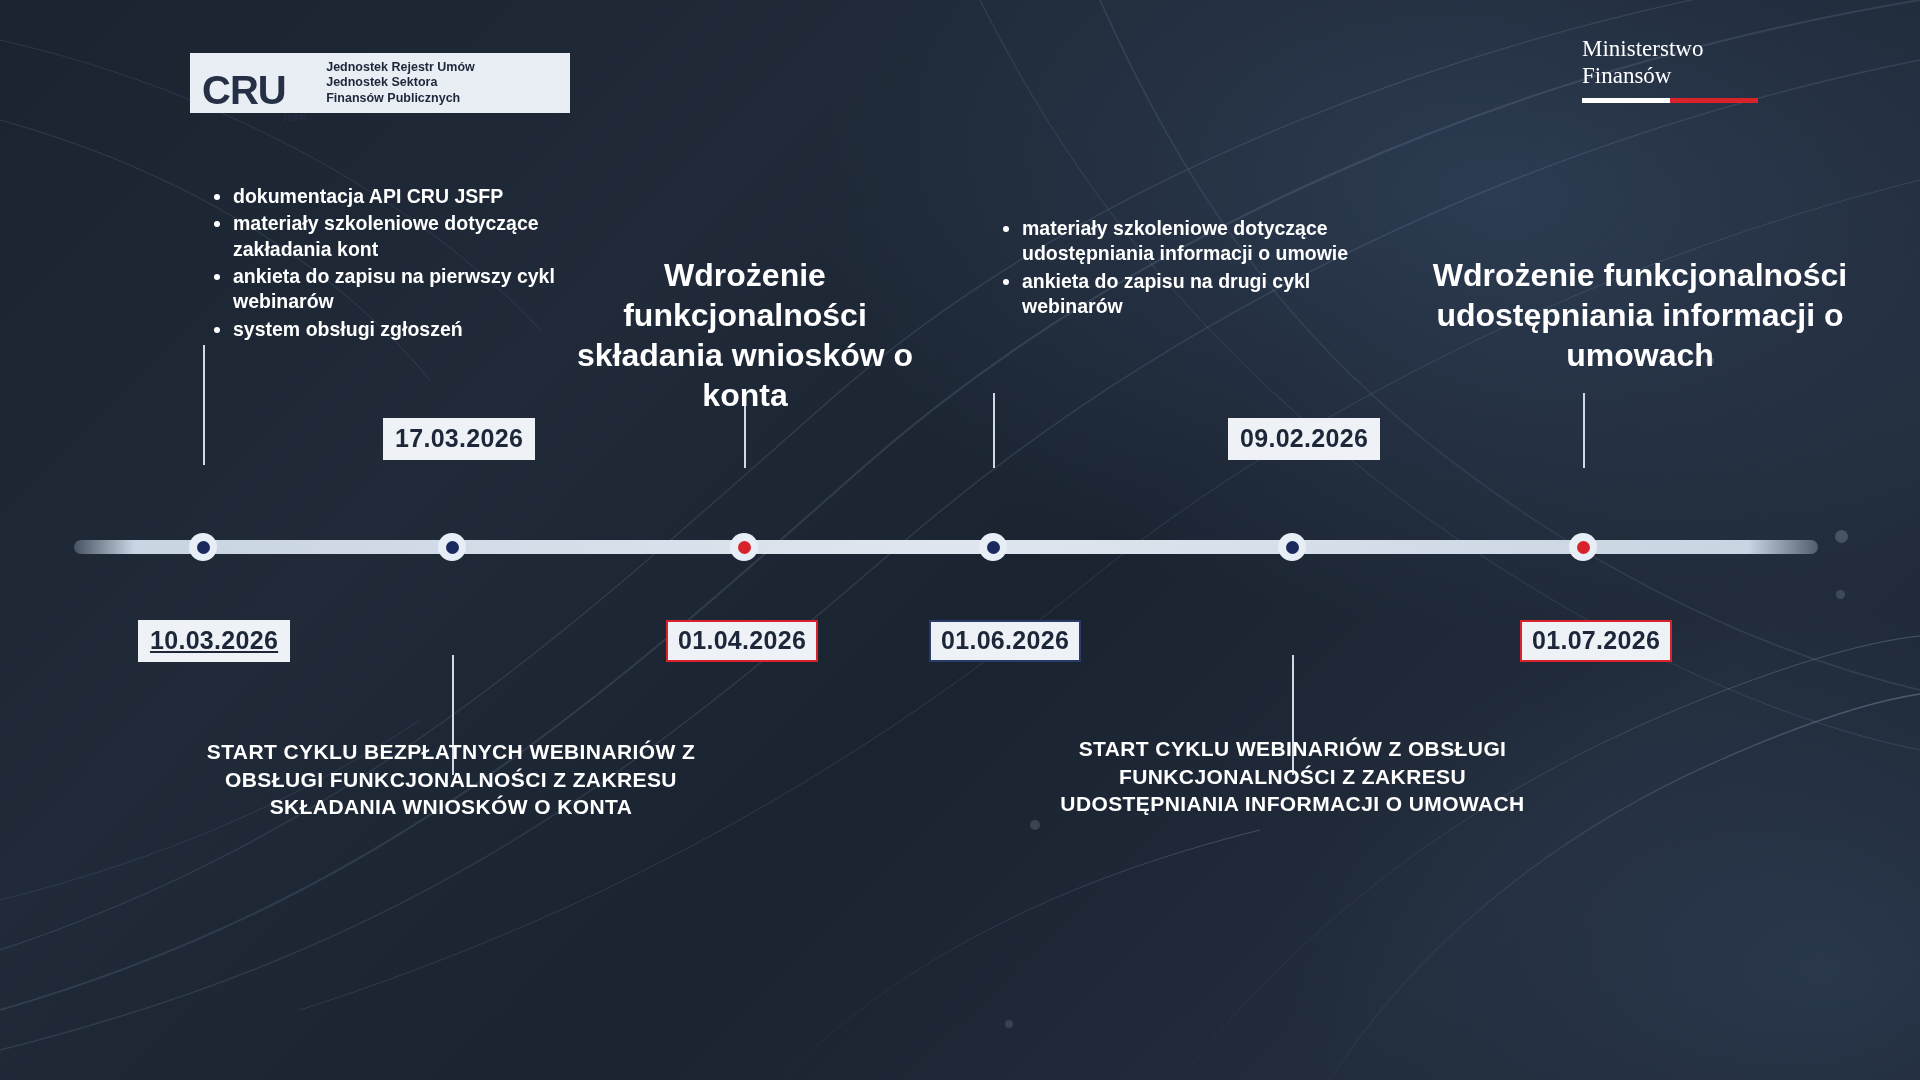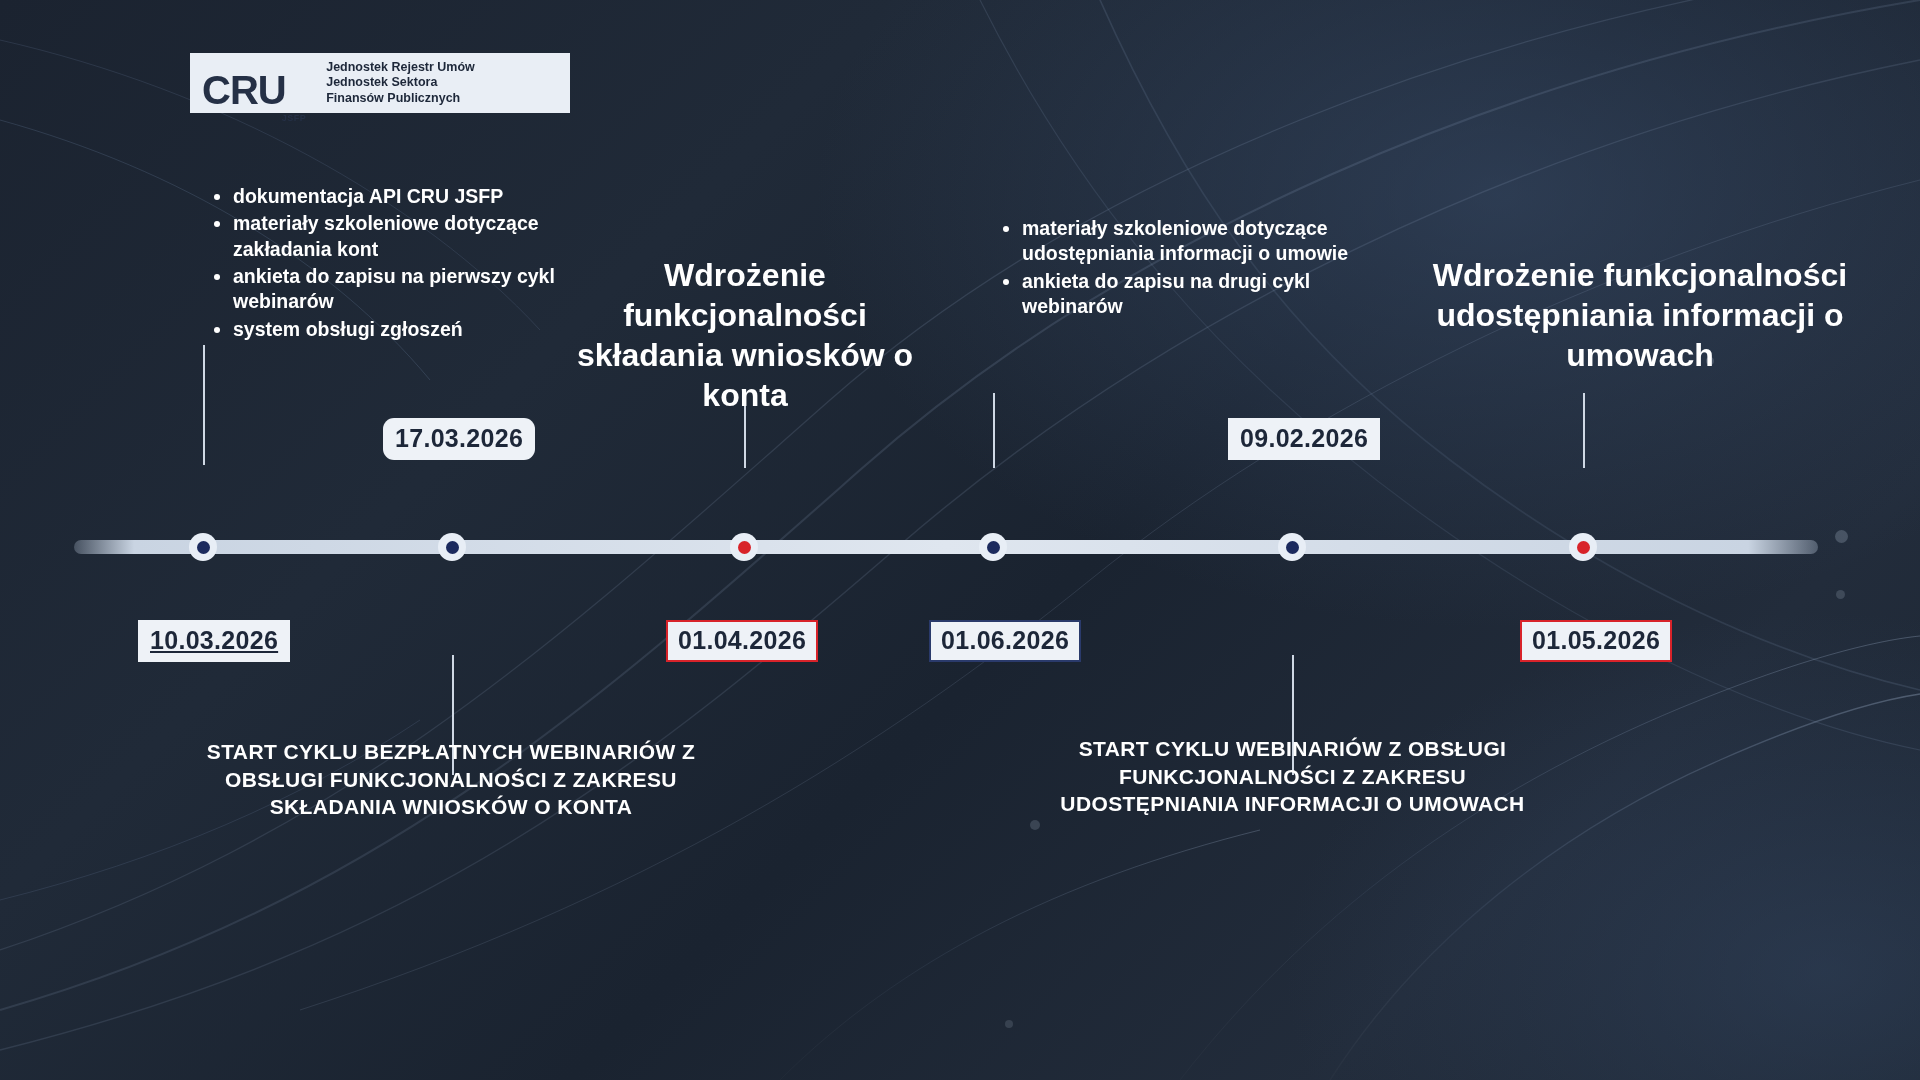--- a/index.html
+++ b/index.html
@@ -168,20 +168,25 @@
     <div id="cru-mark">
       <span>CRU</span><sub id="cru-sub">JSFP</sub>
     </div>
     <div id="cru-text">
       <div>Jednostek Rejestr Umów</div>
       <div>Jednostek Sektora</div>
       <div>Finansów Publicznych</div>
     </div>
   </div>
 
+  <div id="ministry">
+    <div class="mtext">Ministerstwo</div>
+    <div class="mtext">Finansów</div>
+    <div class="mbar"></div>
+  </div>
 
   <div id="axis"></div>
 
   <div class="node navy" style="left:203px;">
       <i></i>
     </div>
   <div class="node navy" style="left:452px;">
       <i></i>
     </div>
   <div class="node red" style="left:744px;">
@@ -221,38 +226,38 @@
     <ul>
       <li>materiały szkoleniowe dotyczące udostępniania informacji o umowie</li>
       <li>ankieta do zapisu na drugi cykl webinarów</li>
     </ul>
   </div>
 
   <div class="headline" style="left:1400px; top:255px; width:480px;">
     <span>Wdrożenie funkcjonalności udostępniania informacji o umowach</span>
   </div>
 
-  <div class="chip plain" style="left:383px; top:418px;border-radius:11px;">
+  <div class="chip plain" style="left:383px; top:418px;">
     <span>17.03.2026</span>
   </div>
   <div class="chip plain" style="left:1228px; top:418px;">
     <span>09.02.2026</span>
   </div>
 
   <div class="chip plain" style="left:138px; top:620px;text-decoration:underline;">
     <span>10.03.2026</span>
   </div>
   <div class="chip red" style="left:666px; top:620px;">
     <span>01.04.2026</span>
   </div>
   <div class="chip navy" style="left:929px; top:620px;">
     <span>01.06.2026</span>
   </div>
   <div class="chip red" style="left:1520px; top:620px;">
-    <span>01.05.2026</span>
+    <span>01.07.2026</span>
   </div>
 
   <div class="caption" style="left:205px; top:738px; width:492px;">
     <span>START CYKLU BEZPŁATNYCH WEBINARIÓW Z OBSŁUGI FUNKCJONALNOŚCI Z ZAKRESU SKŁADANIA WNIOSKÓW O KONTA</span>
   </div>
   <div class="caption" style="left:1050px; top:735px; width:485px;">
     <span>START CYKLU WEBINARIÓW Z OBSŁUGI FUNKCJONALNOŚCI Z ZAKRESU UDOSTĘPNIANIA INFORMACJI O UMOWACH</span>
   </div>
 
 </div>

